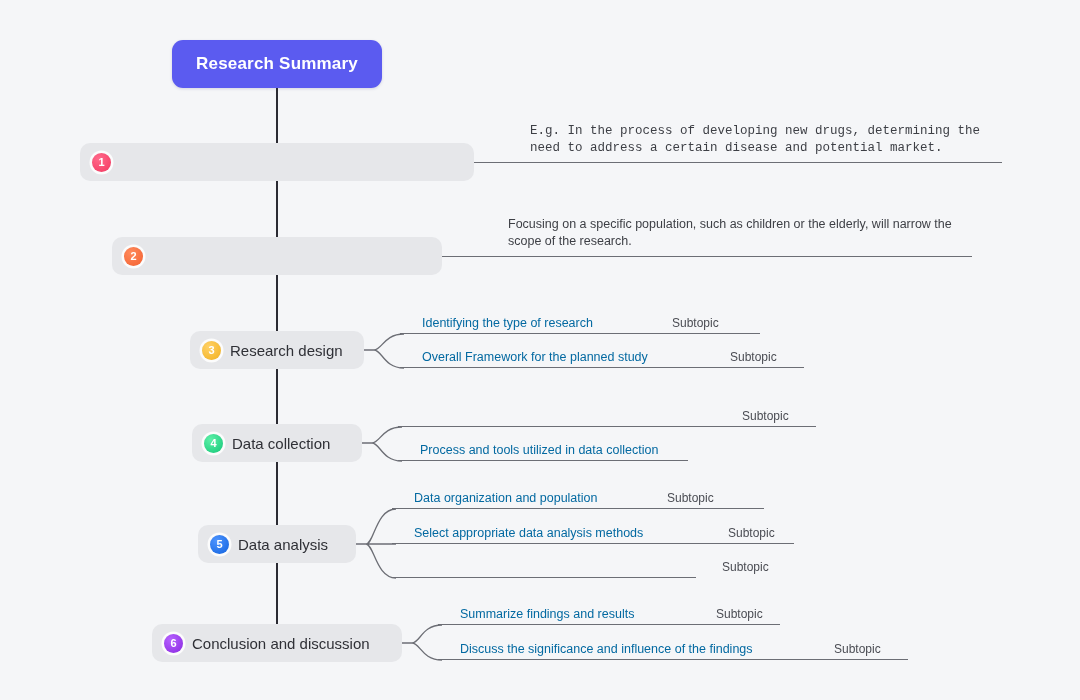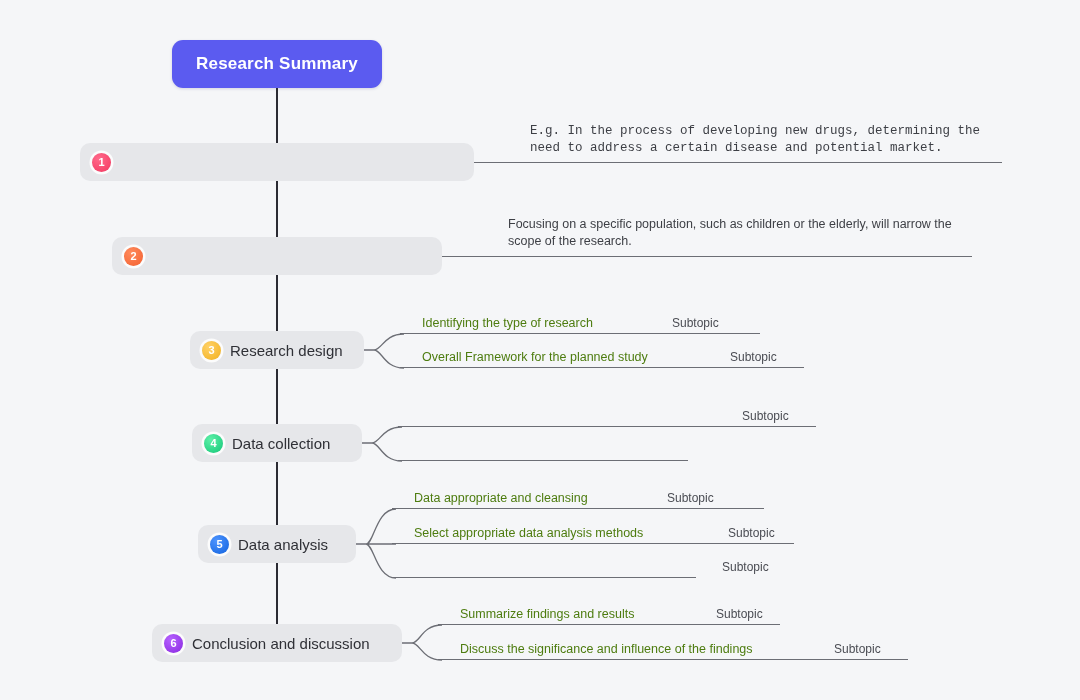--- a/index.html
+++ b/index.html
@@ -73,21 +73,21 @@
   .sub-row { position: absolute; }
   .sub-underline {
     position: absolute;
     height: 1.2px;
     background: #6c6e75;
     left: 0; bottom: 0;
   }
   .sub-text {
     position: absolute;
     font-size: 12.5px;
-    color: #4d7c0f;
+    color: #0369a1;
     bottom: 4px;
     white-space: nowrap;
   }
   .sub-tag {
     position: absolute;
     font-size: 12px;
     color: #4a4c53;
     bottom: 4px;
     white-space: nowrap;
   }
@@ -133,31 +133,32 @@
     </div>
     <svg class="branch-svg" width="40" height="52" style="left: 362px; top: 423px;">
       <path d="M0,20 L10,20 M10,20 C18,20 20,4 40,4 M10,20 C18,20 20,38 40,38"></path>
     </svg>
     <div class="sub-row" style="left: 398px; top: 407px; width: 418px; height: 20px;">
       <div class="sub-underline" style="width: 418px;"></div>
       <span class="sub-tag" style="left: 344px;">Subtopic</span>
     </div>
     <div class="sub-row" style="left: 398px; top: 441px; width: 290px; height: 20px;">
       <div class="sub-underline" style="width: 290px;"></div>
+      <span class="sub-text" style="left: 22px;">Process and tools utilized in data collection</span>
     </div>
     <div class="step-node" style="left: 198px; top: 525px; min-width: 158px; height: 38px;">
       <span class="badge" style="background: radial-gradient(circle at 35% 30%, rgb(77, 148, 255), rgb(17, 98, 222));">5</span>
       <span class="step-label">Data analysis</span>
     </div>
     <svg class="branch-svg" width="40" height="87" style="left: 356px; top: 505px;">
       <path d="M0,39 L10,39 M10,39 C18,39 20,4 40,4 M10,39 C18,39 20,39 40,39 M10,39 C18,39 20,73 40,73"></path>
     </svg>
     <div class="sub-row" style="left: 392px; top: 489px; width: 372px; height: 20px;">
       <div class="sub-underline" style="width: 372px;"></div>
-      <span class="sub-text" style="left: 22px;">Data appropriate and cleansing</span>
+      <span class="sub-text" style="left: 22px;">Data organization and population</span>
       <span class="sub-tag" style="left: 275px;">Subtopic</span>
     </div>
     <div class="sub-row" style="left: 392px; top: 524px; width: 402px; height: 20px;">
       <div class="sub-underline" style="width: 402px;"></div>
       <span class="sub-text" style="left: 22px;">Select appropriate data analysis methods</span>
       <span class="sub-tag" style="left: 336px;">Subtopic</span>
     </div>
     <div class="sub-row" style="left: 392px; top: 558px; width: 304px; height: 20px;">
       <div class="sub-underline" style="width: 304px;"></div>
       <span class="sub-tag" style="left: 330px;">Subtopic</span>

